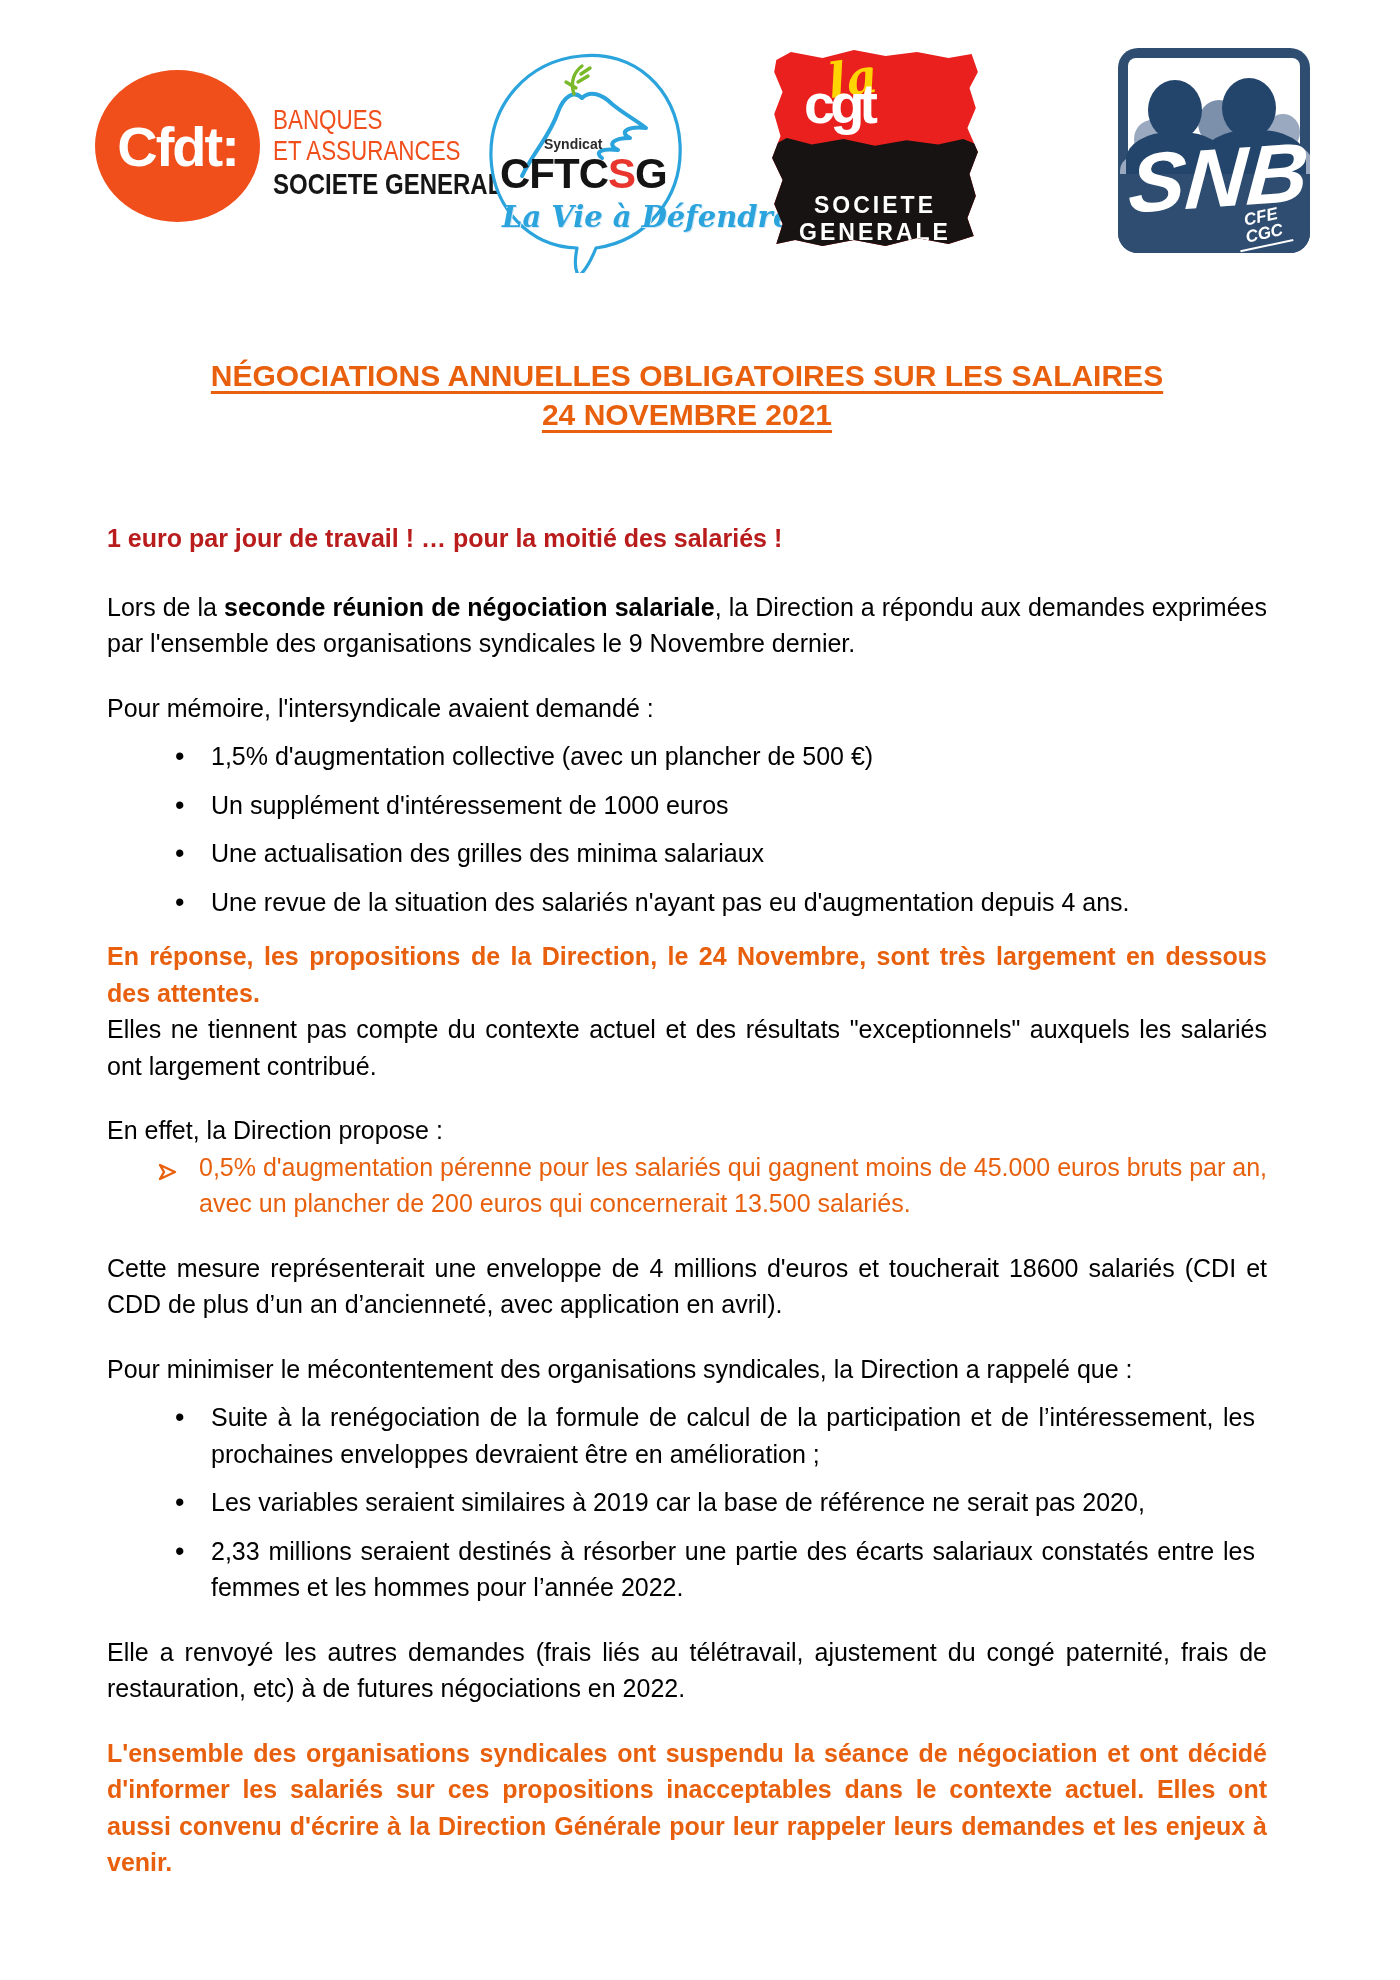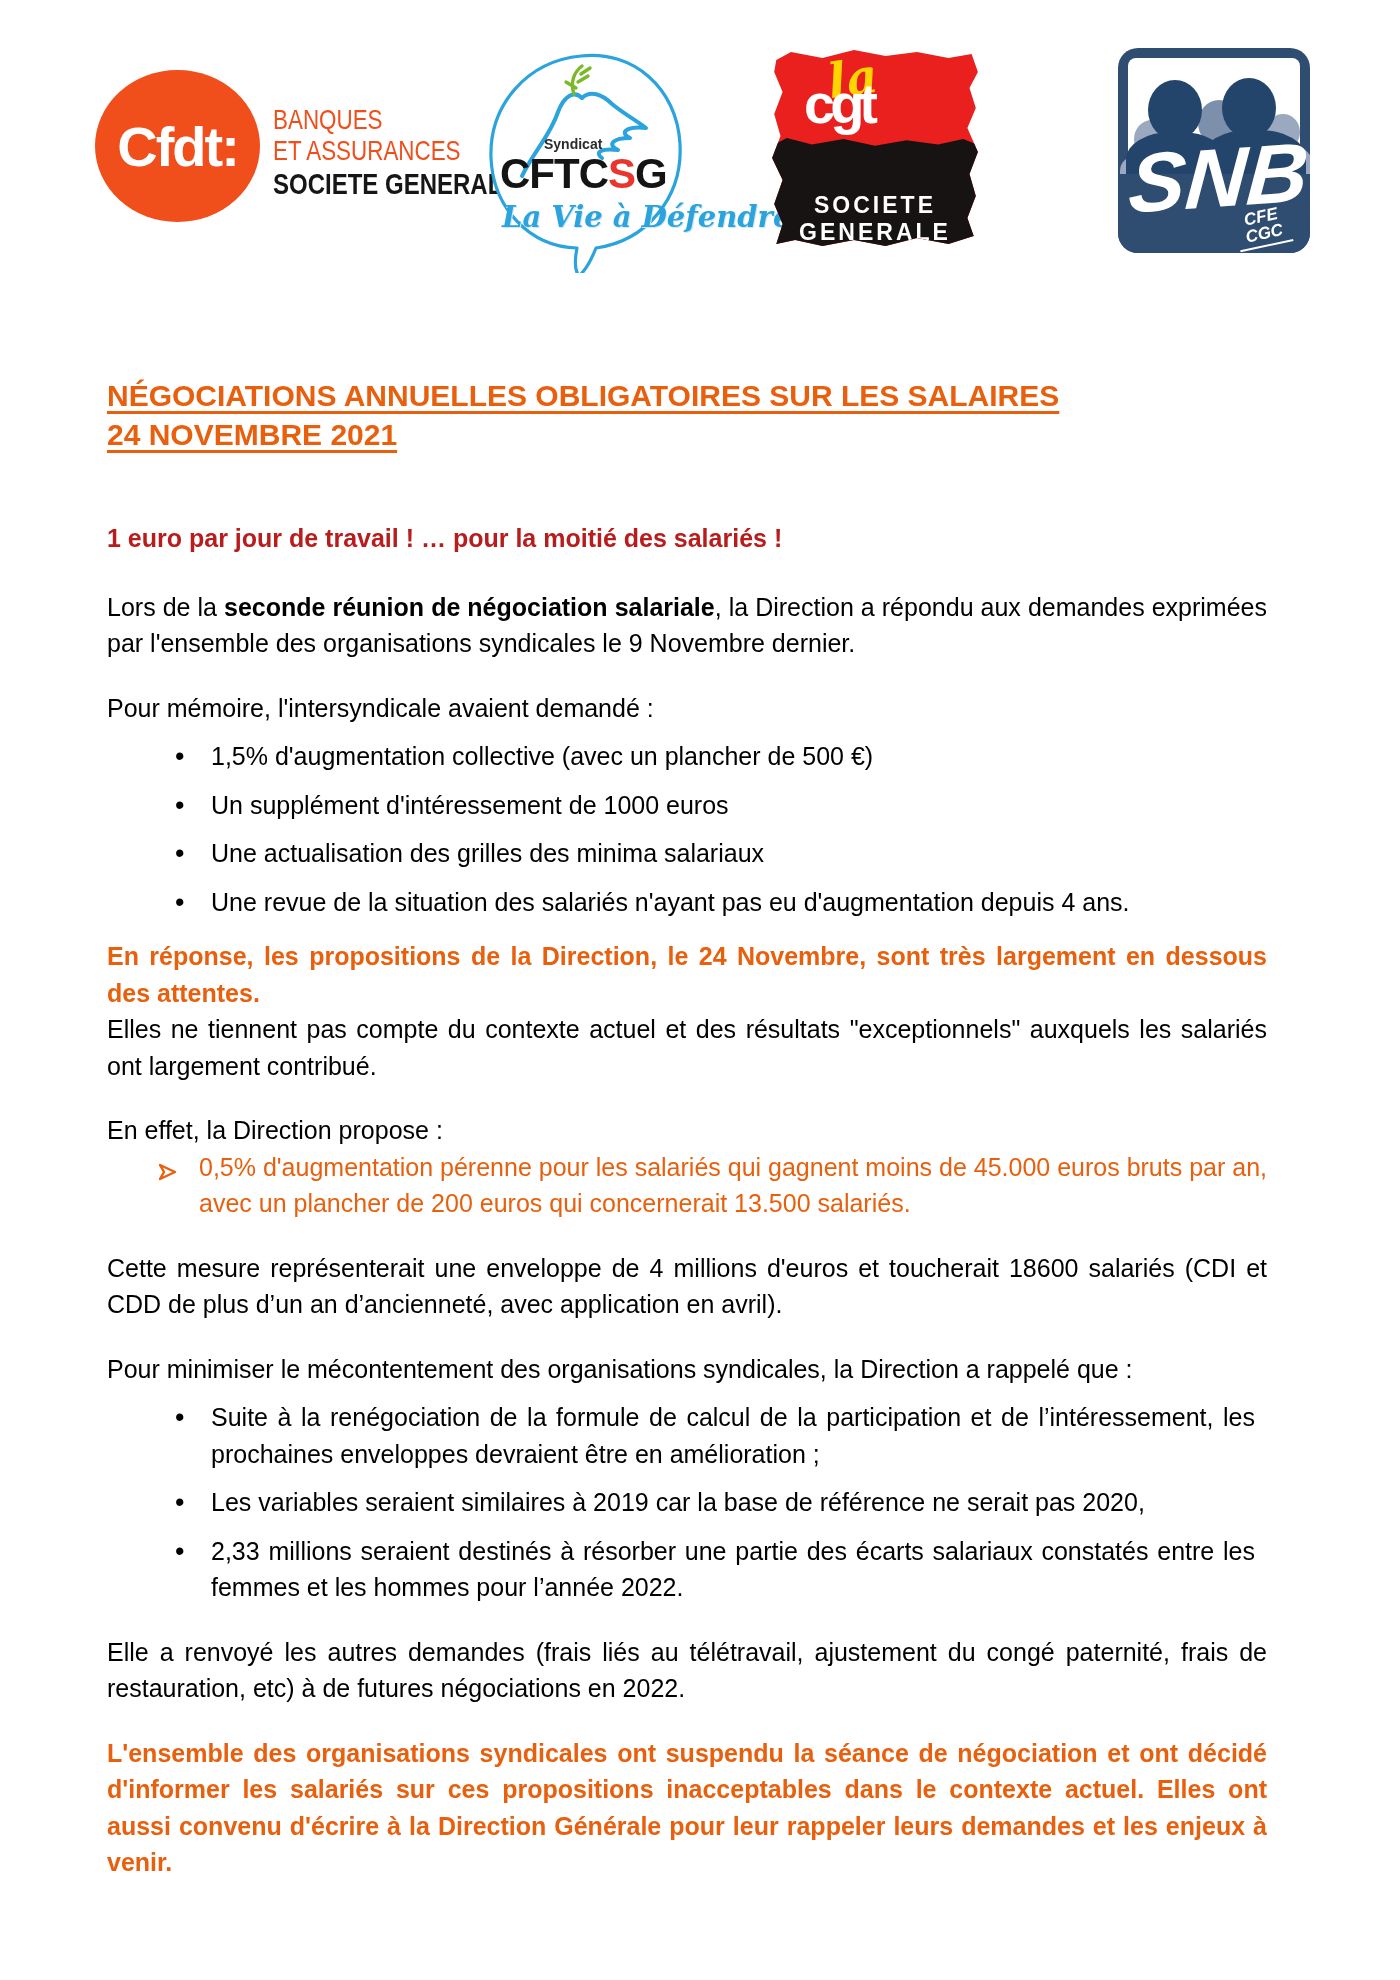--- a/index.html
+++ b/index.html
@@ -66,21 +66,21 @@
   }
   .snb-sub{
     position:absolute;left:118px;top:160px;color:#fff;font-weight:bold;font-style:italic;
     font-size:17px;line-height:17px;transform:rotate(-12deg);text-align:center;
   }
   .snb-sub .u{display:block;border-top:2px solid #fff;margin-top:3px;width:54px;}
   .snb-sub .u2{border-top:1.5px solid #fff;margin-top:2px;width:54px;}
 
   
   .title{
-    position:absolute;left:107px;top:356px;width:1160px;text-align:left;
+    position:absolute;left:107px;top:336px;width:1160px;text-align:center;
     font-weight:bold;font-size:30px;line-height:39px;
   }
   .title span{text-decoration:underline;text-decoration-thickness:3px;text-underline-offset:5px;}
 
   
   .content{
     position:absolute;left:107px;top:520px;width:1160px;
     font-size:25px;line-height:36.5px;text-align:justify;
   }
   .content p{margin:0;}

